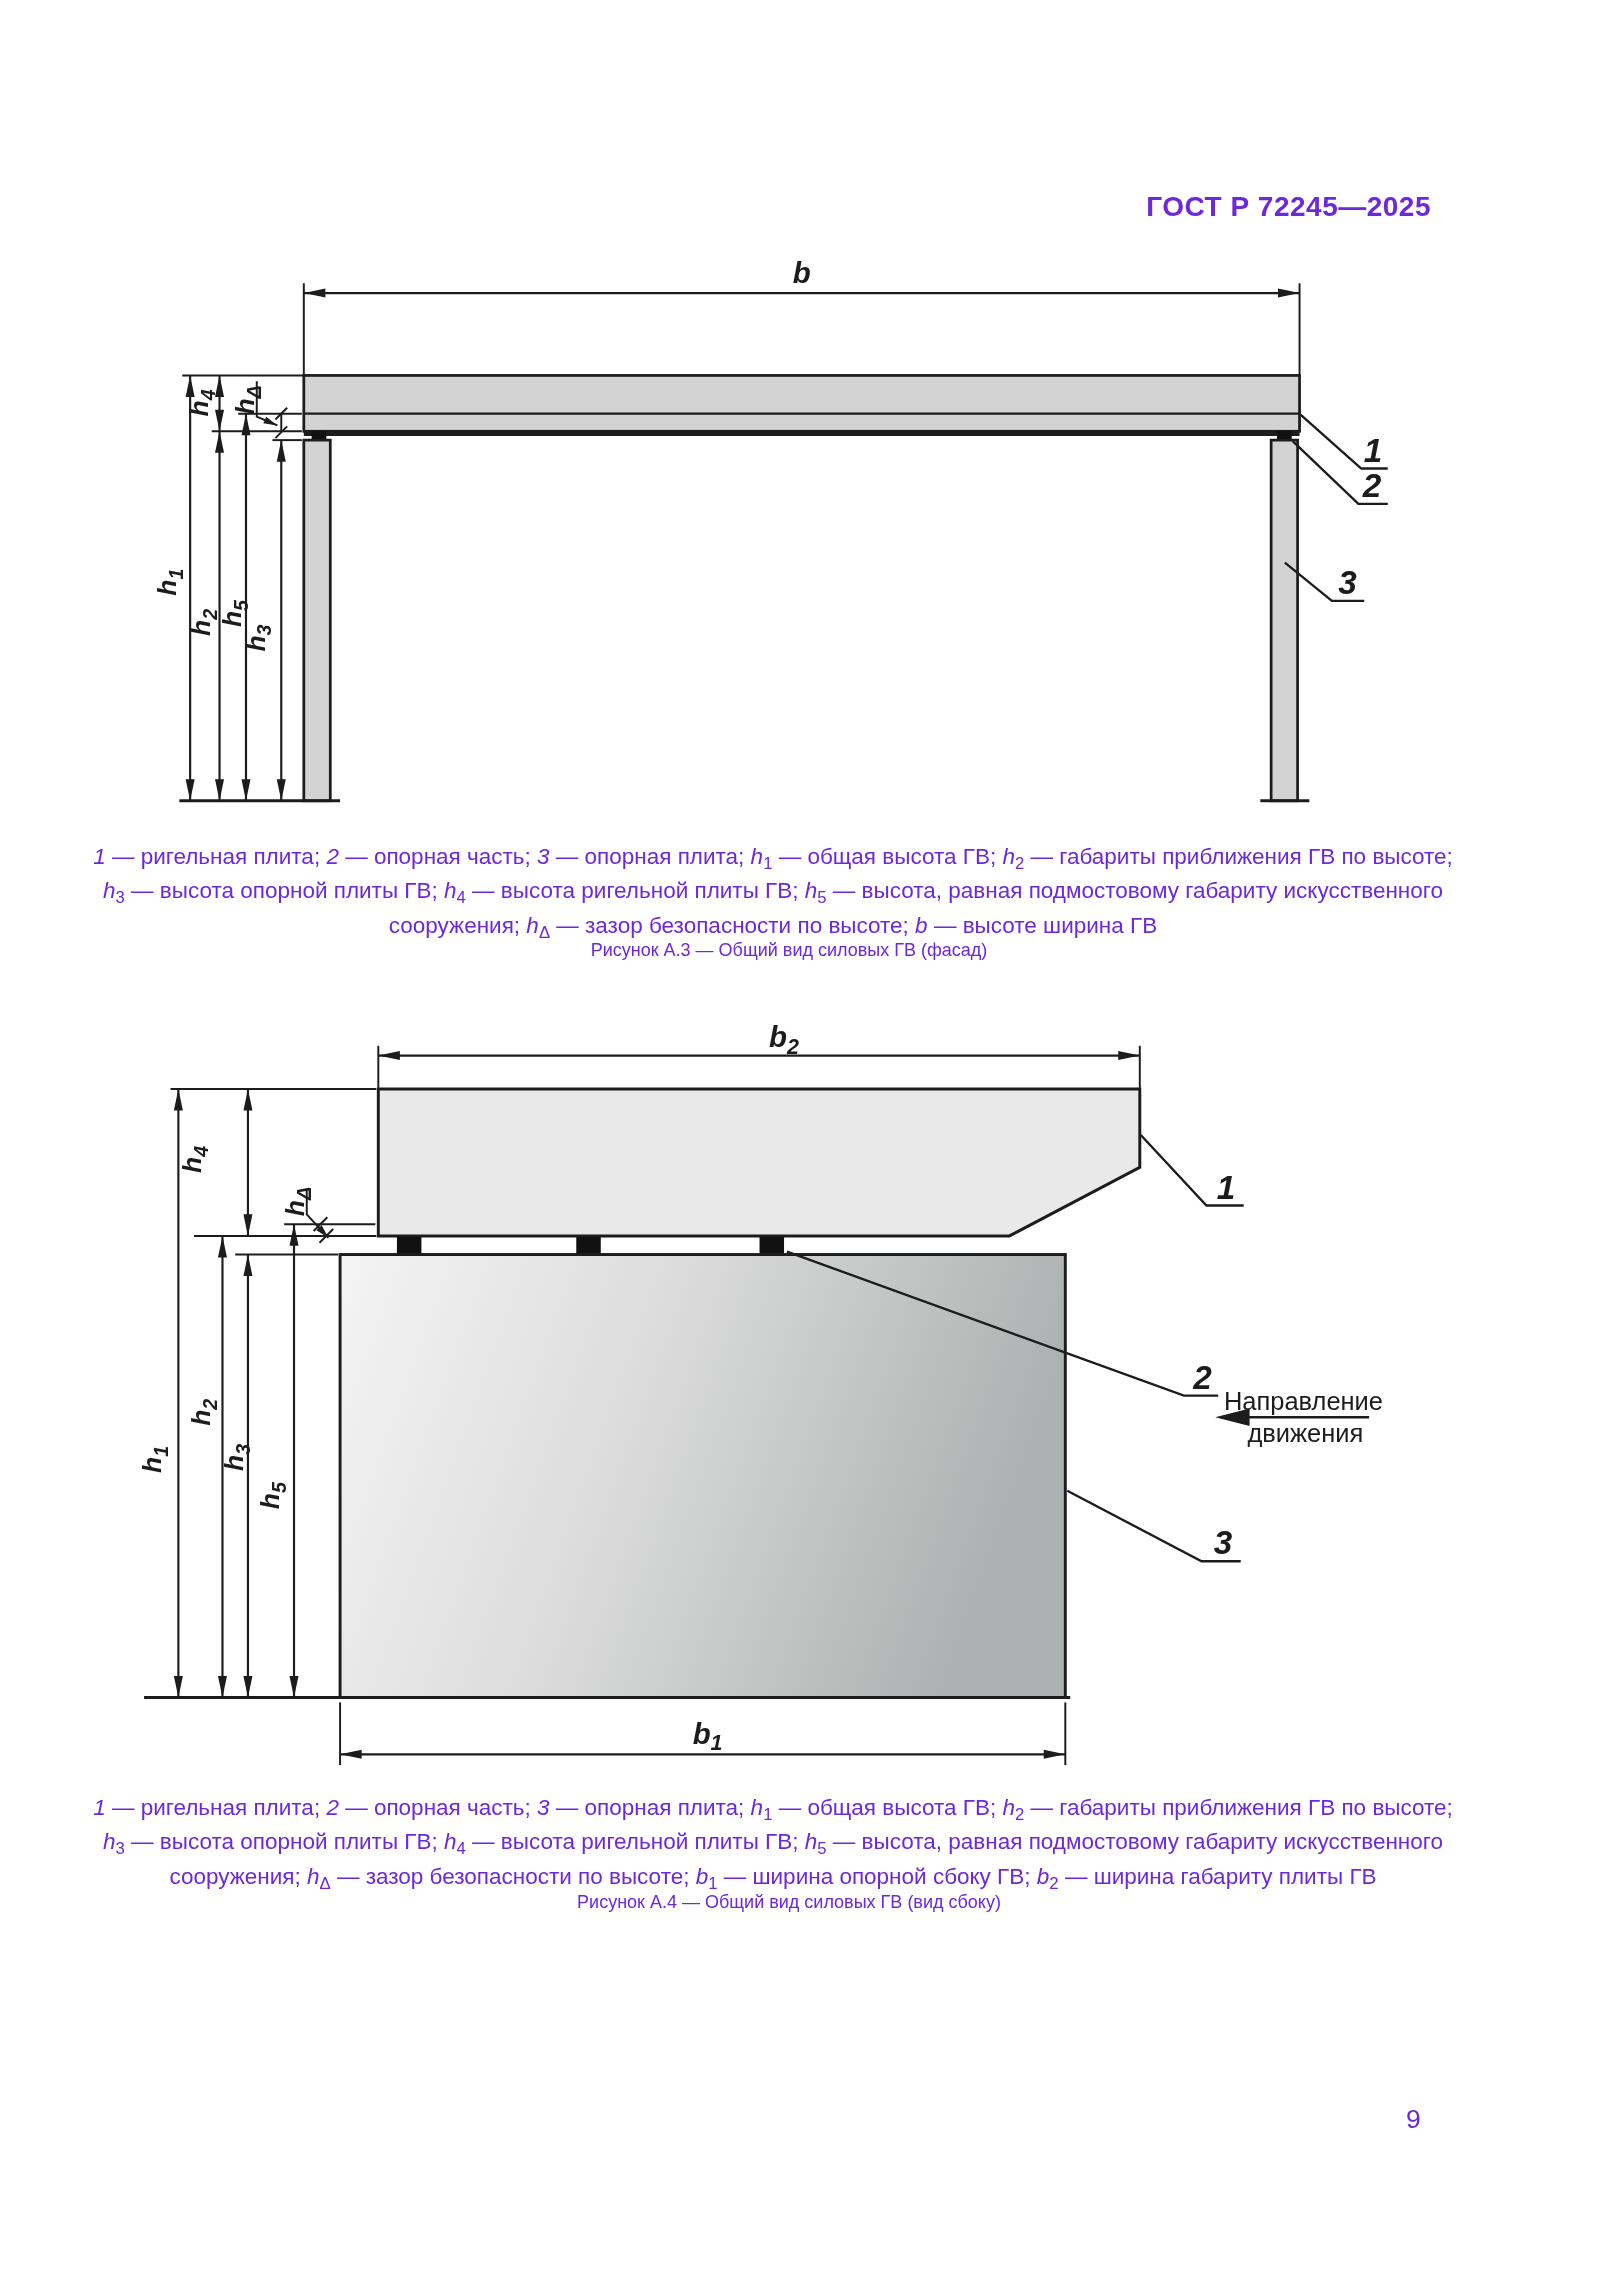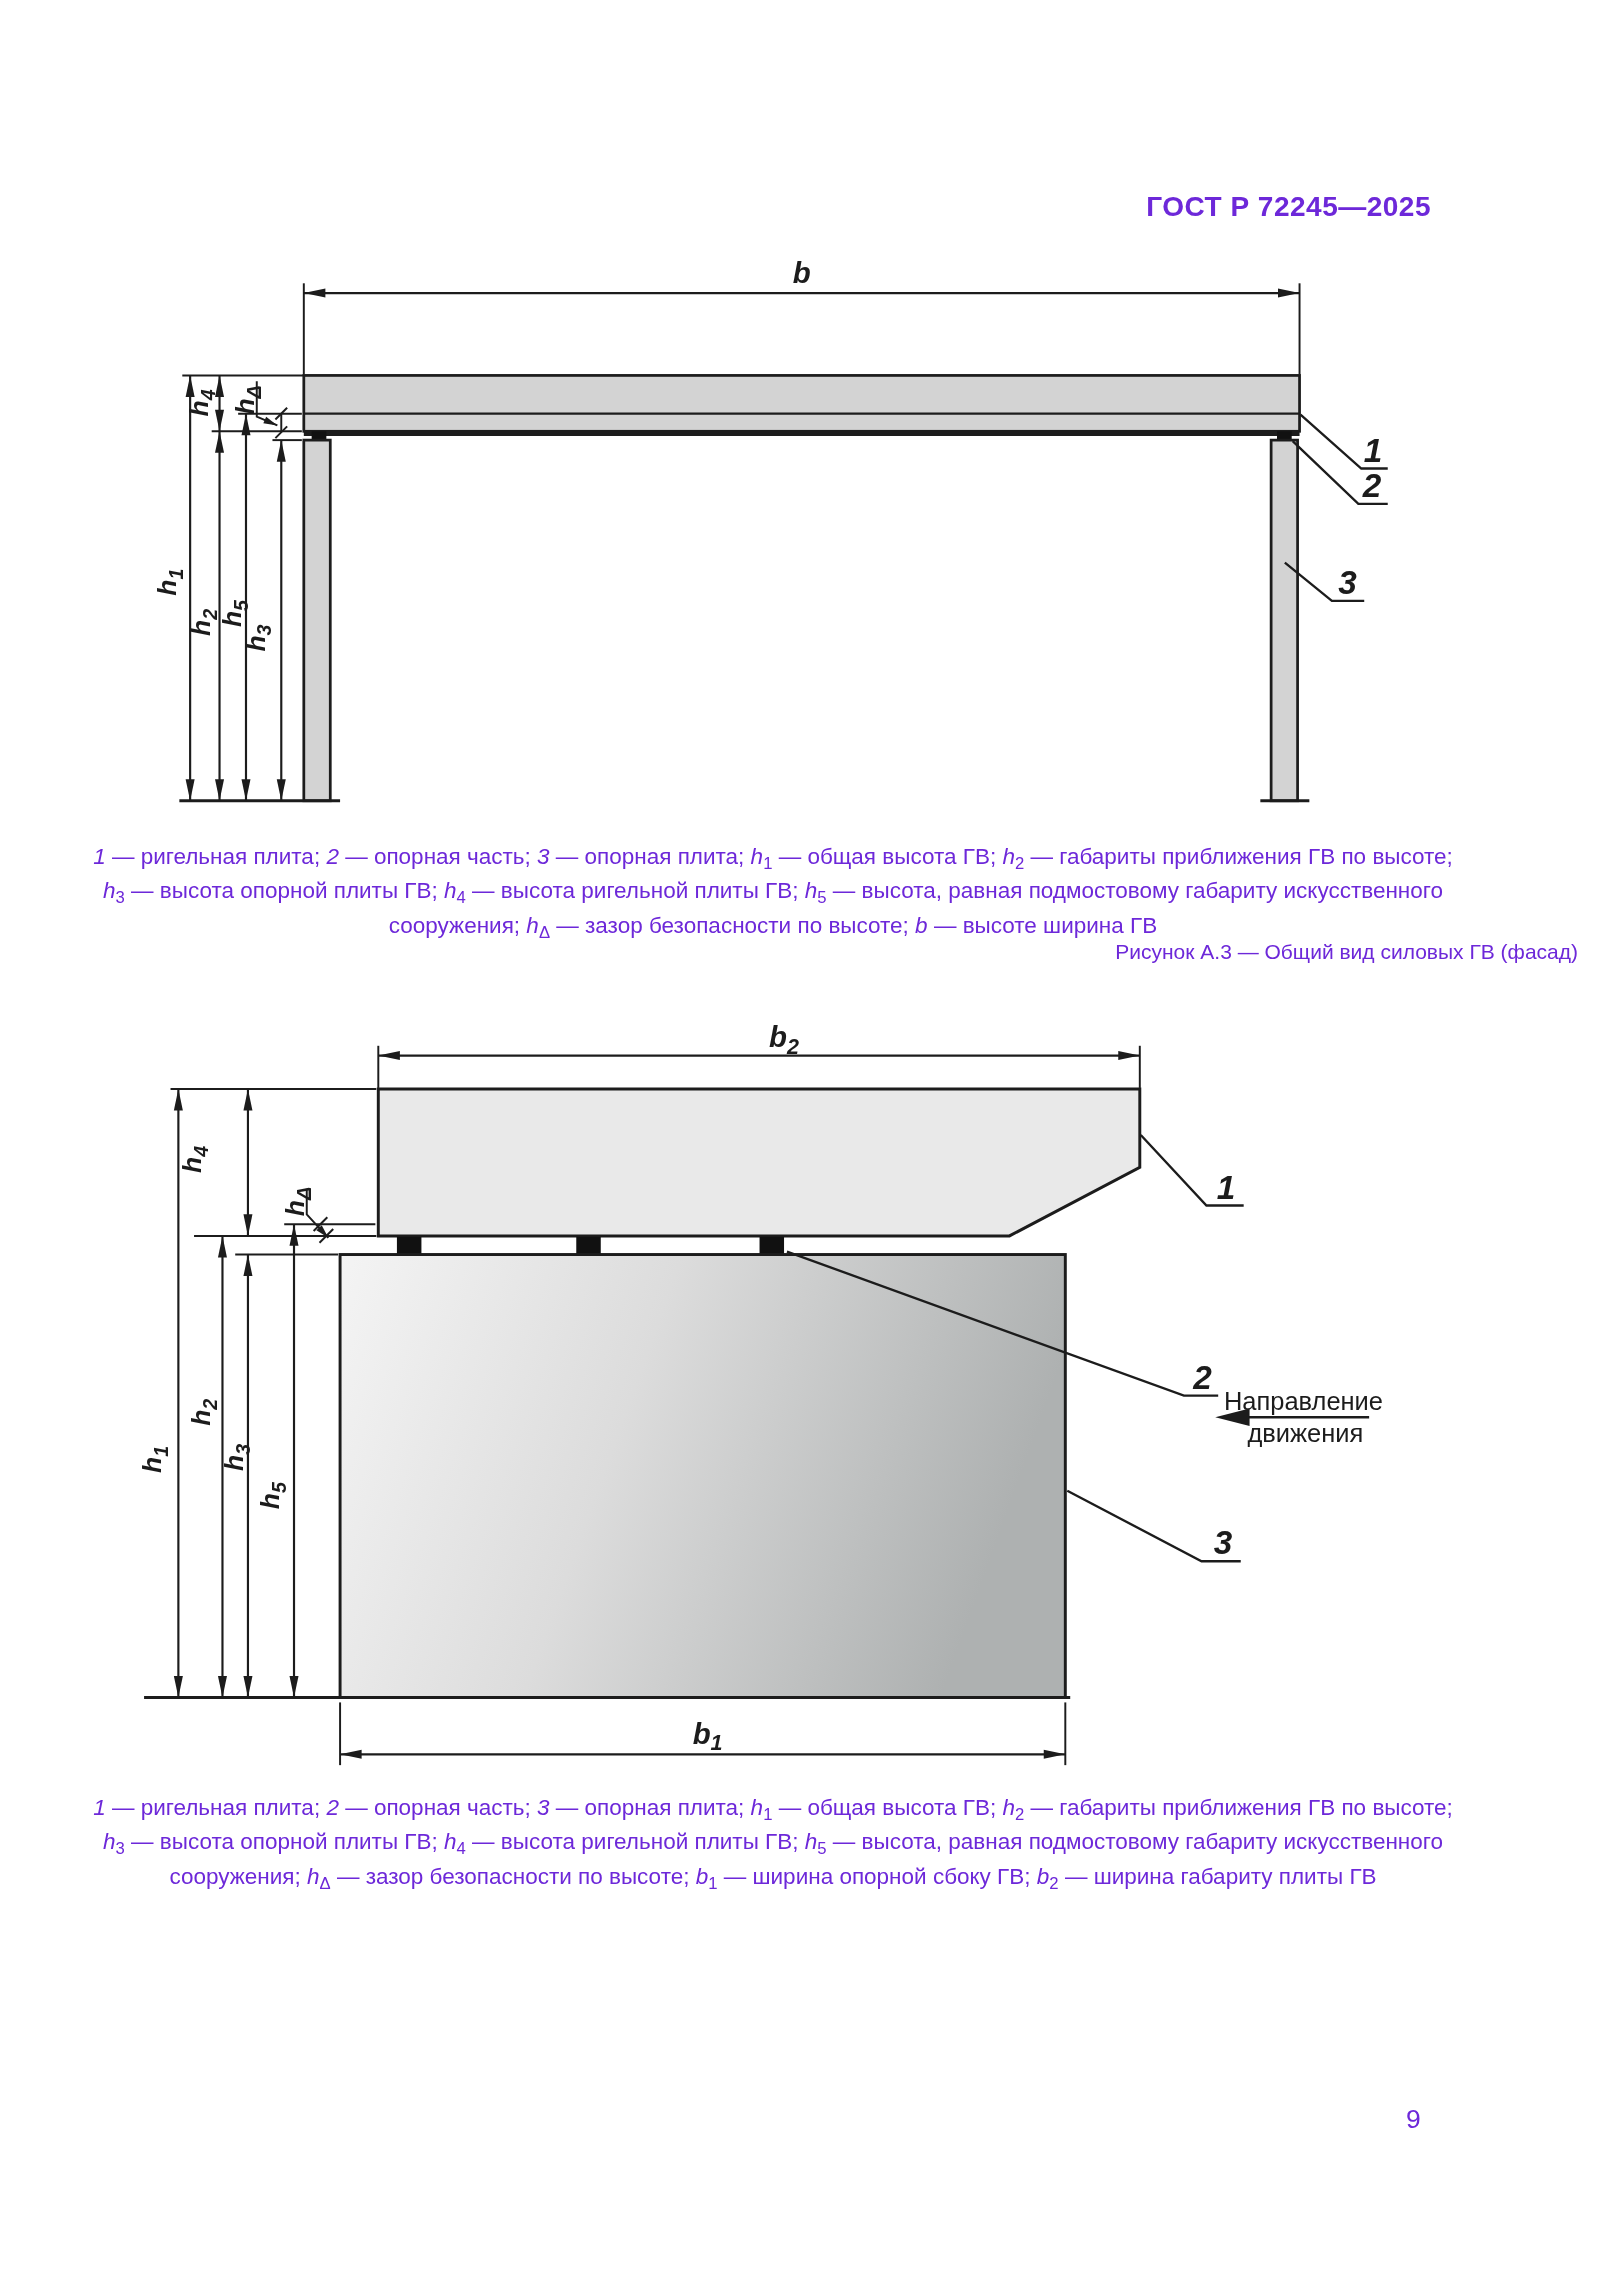--- a/index.html
+++ b/index.html
@@ -19,21 +19,21 @@
   .s2{stroke-width:2px;}
   .s22{stroke-width:2.2px;}
   .s24{stroke-width:2.4px;}
   .s28{stroke-width:2.8px;}
   .s3{stroke-width:3px;}
   .s45{stroke-width:4.5px;}
   .caption{position:absolute;left:6px;width:1534px;text-align:center;font-size:22.5px;line-height:27.4px;}
   .caption .i{font-style:italic;}
   .caption .sub{font-size:16.7px;vertical-align:-4.9px;}
   .cap-line{display:block;}
-  .fig-title{position:absolute;left:0;width:1578px;text-align:right;font-size:21px;}
+  .fig-title{position:absolute;left:0;width:1578px;text-align:center;font-size:18px;}
   .cap-a3{top:807px;}
   .title-a3{top:904px;}
   .cap-a4{top:1758px;}
   .title-a4{top:1856px;}
   .page-number{position:absolute;left:1406px;top:2068px;font-size:26.5px;}
 </style>
 </head>
 <body>
 
 <div class="page">
@@ -178,16 +178,17 @@
     <span class="cap-line"><span class="i">h</span><span class="sub">3</span><span> — высота опорной плиты ГВ; </span><span class="i">h</span><span class="sub">4</span><span> — высота ригельной плиты ГВ; </span><span class="i">h</span><span class="sub">5</span><span> — высота, равная подмостовому габариту искусственного</span></span>
     <span class="cap-line"><span>сооружения; </span><span class="i">h</span><span class="sub">Δ</span><span> — зазор безопасности по высоте; </span><span class="i">b</span><span> — высоте ширина ГВ</span></span>
   </div>
   <div class="fig-title title-a3">Рисунок А.3 — Общий вид силовых ГВ (фасад)</div>
 
   <div class="caption cap-a4">
     <span class="cap-line"><span class="i">1</span><span> — ригельная плита; </span><span class="i">2</span><span> — опорная часть; </span><span class="i">3</span><span> — опорная плита; </span><span class="i">h</span><span class="sub">1</span><span> — общая высота ГВ; </span><span class="i">h</span><span class="sub">2</span><span> — габариты приближения ГВ по высоте;</span></span>
     <span class="cap-line"><span class="i">h</span><span class="sub">3</span><span> — высота опорной плиты ГВ; </span><span class="i">h</span><span class="sub">4</span><span> — высота ригельной плиты ГВ; </span><span class="i">h</span><span class="sub">5</span><span> — высота, равная подмостовому габариту искусственного</span></span>
     <span class="cap-line"><span>сооружения; </span><span class="i">h</span><span class="sub">Δ</span><span> — зазор безопасности по высоте; </span><span class="i">b</span><span class="sub">1</span><span> — ширина опорной сбоку ГВ; </span><span class="i">b</span><span class="sub">2</span><span> — ширина габариту плиты ГВ</span></span>
   </div>
+  <div class="fig-title title-a4">Рисунок А.4 — Общий вид силовых ГВ (вид сбоку)</div>
 
   <div class="page-number">9</div>
 </div>
 
 
 </body></html>

